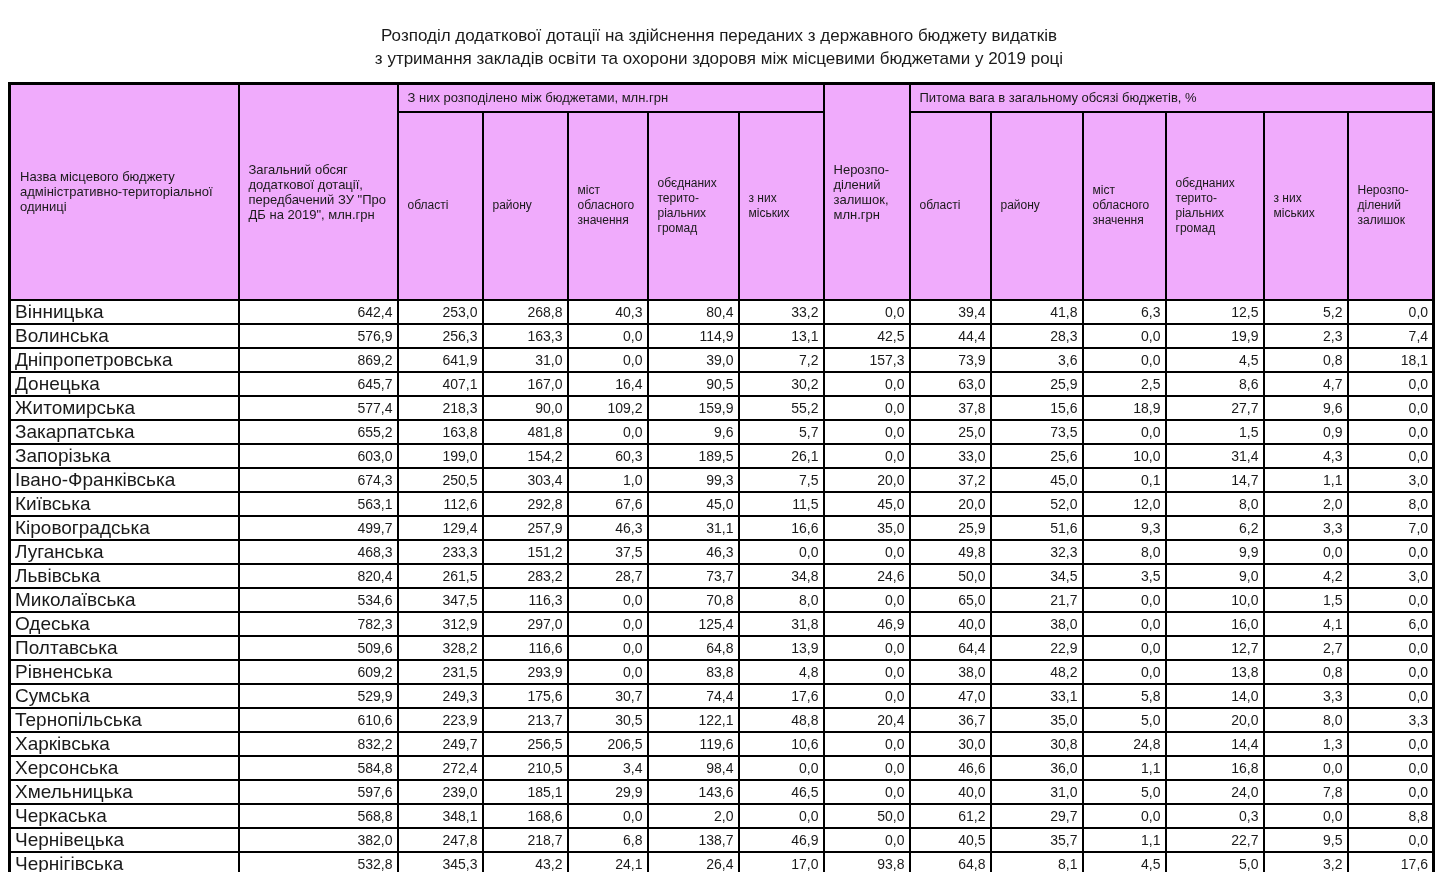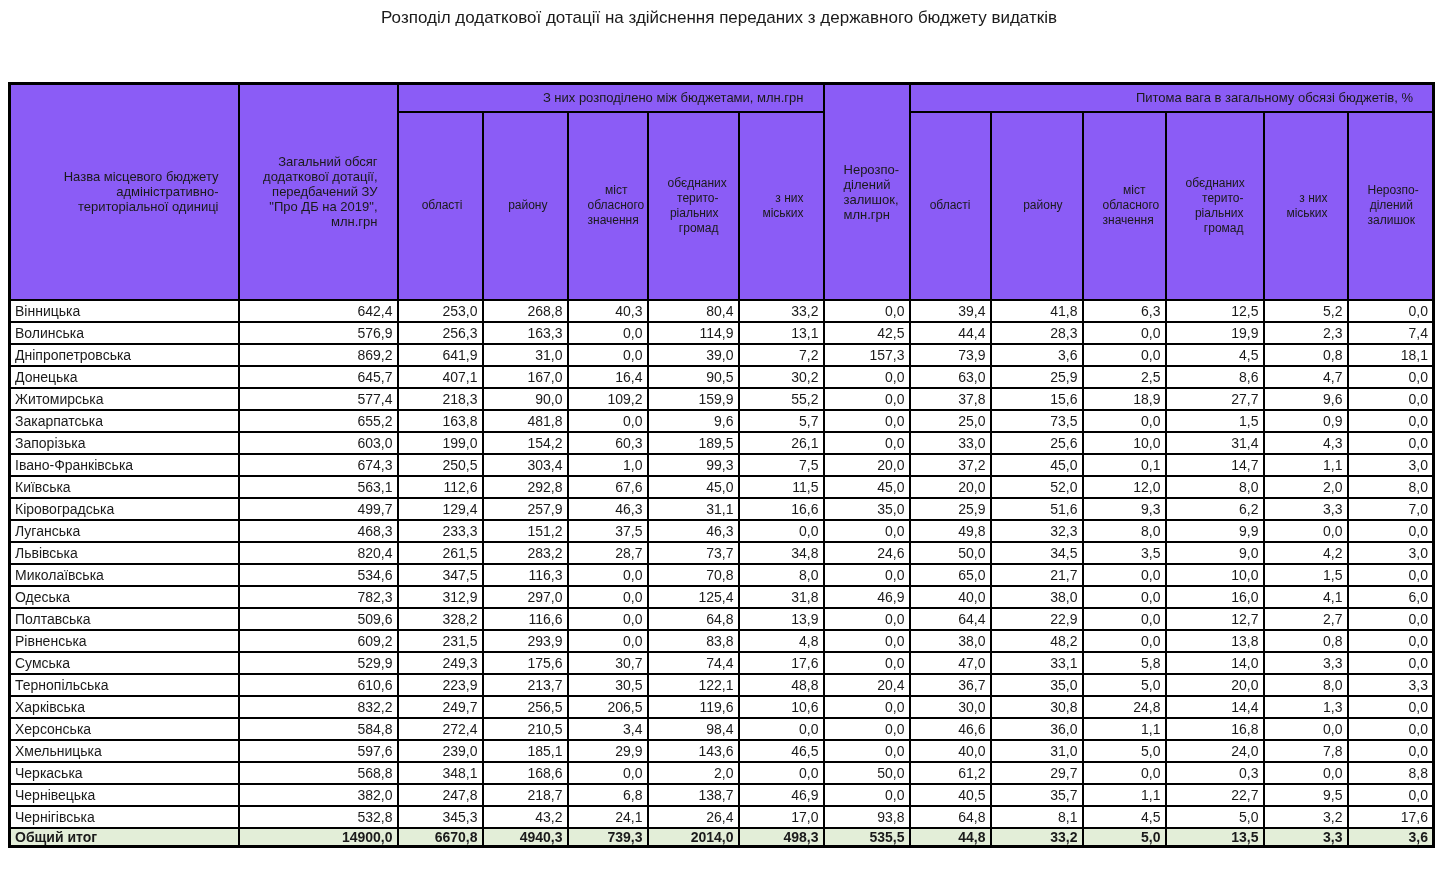--- a/index.html
+++ b/index.html
@@ -2,62 +2,63 @@
 <html><head>
 <meta charset="utf-8">
 <style>
   * { margin:0; padding:0; box-sizing:border-box; }
   body {
     background:#ffffff;
     font-family:"Liberation Sans", sans-serif;
     width:1438px; height:872px; overflow:hidden;
   }
   .page { position:relative; width:1438px; height:872px; background:#fff; }
-  .title-block { padding-top:6px; text-align:center; color:#1a1a1a; }
+  .title-block { padding-top:24px; text-align:center; color:#1a1a1a; }
   .title-line { font-size:17px; line-height:23px; }
   table.budget {
     position:absolute; left:8px; top:82px;
     width:1424px; border-collapse:collapse; table-layout:fixed;
     border:3px solid #000;
   }
   table.budget th, table.budget td {
     border:2px solid #000;
     color:#1a1a1a;
     overflow:hidden;
   }
   table.budget th {
-    background:#8b5cf6;
+    background:#f0abfc;
     font-weight:normal;
-    text-align:right;
+    text-align:left;
     vertical-align:middle;
     font-size:12px;
     line-height:15px;
-    padding:2px 19px;
+    padding:2px 9px;
   }
   tr.group-row th { height:28px; font-size:13px; }
   tr.leaf-row th { height:188px; }
   th.span-both { font-size:12.5px; }
   td.name-cell {
-    text-align:left; padding:0 4px; font-size:14px;
+    text-align:left; padding:0 4px; font-size:19px;
     white-space:nowrap;
   }
   td.num-cell {
     text-align:right; padding:0 4px; font-size:14px;
     white-space:nowrap;
   }
   tr.data-row td { height:22px; background:#ffffff; }
   tr.total-row td { height:16px; background:#e3eed8; font-weight:bold; }
 </style>
 </head>
 <body>
 
 <div class="page">
 
   <div class="title-block">
     <div class="title-line">Розподіл додаткової дотації на здійснення переданих з державного бюджету видатків</div>
+    <div class="title-line">з утримання закладів освіти та охорони здоровя між місцевими бюджетами у 2019 році</div>
   </div>
 
   <table class="budget">
     <colgroup>
       <col style="width:229px">
         <col style="width:159px">
       <col style="width:85px">
         <col style="width:85px">
         <col style="width:80px">
         <col style="width:91px">

